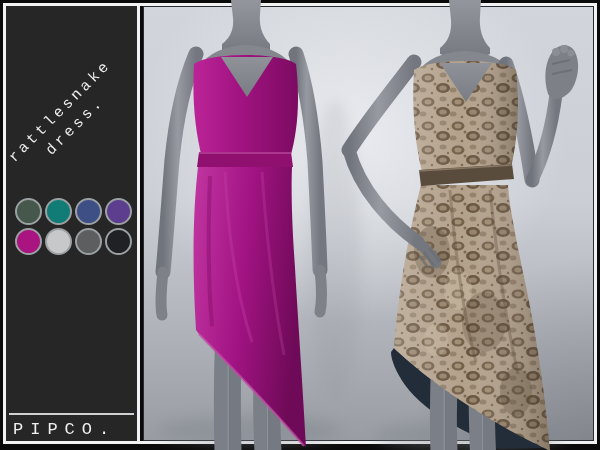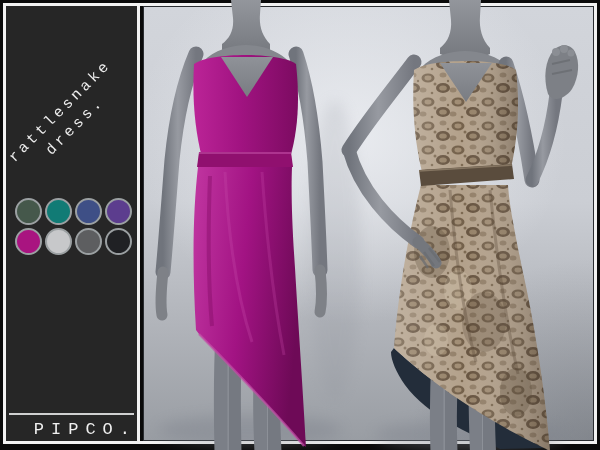--- a/index.html
+++ b/index.html
@@ -15,21 +15,21 @@
           radial-gradient(circle 260px at 100% 100%, rgba(70,74,82,.28), rgba(70,74,82,0) 70%),
           radial-gradient(ellipse 300px 260px at 46% 30%, rgba(238,240,244,.85), rgba(238,240,244,0) 72%),
           linear-gradient(180deg,#d2d5db 0%,#cbced4 45%,#b2b5bb 72%,#999da3 100%);}
   .title-rot{position:absolute;left:-28px;top:92px;width:180px;text-align:center;
              transform:rotate(-45deg);color:#ececec;font-size:15px;line-height:21px;
              letter-spacing:3.5px;white-space:nowrap;}
   .swatch-grid{position:absolute;left:9px;top:192px;width:117px;display:grid;
                grid-template-columns:repeat(4,27px);gap:3px;}
   .swatch{width:27px;height:27px;border-radius:50%;border:2px solid #9ba0a2;box-sizing:border-box;}
   .brand-divider{position:absolute;left:3px;right:3px;top:407px;height:2px;background:#cfd0d1;}
-  .brand{position:absolute;left:0;right:0;top:414px;text-align:right;color:#f0f0f0;
+  .brand{position:absolute;left:0;right:0;top:414px;text-align:left;color:#f0f0f0;
          font-size:17px;line-height:20px;letter-spacing:7px;text-indent:7px;}
   .figures{position:absolute;left:0;top:0;width:600px;height:450px;z-index:6;pointer-events:none;}
 </style>
 </head>
 <body>
 
 <div class="canvas">
 
   <div class="white-frame"></div>
 

